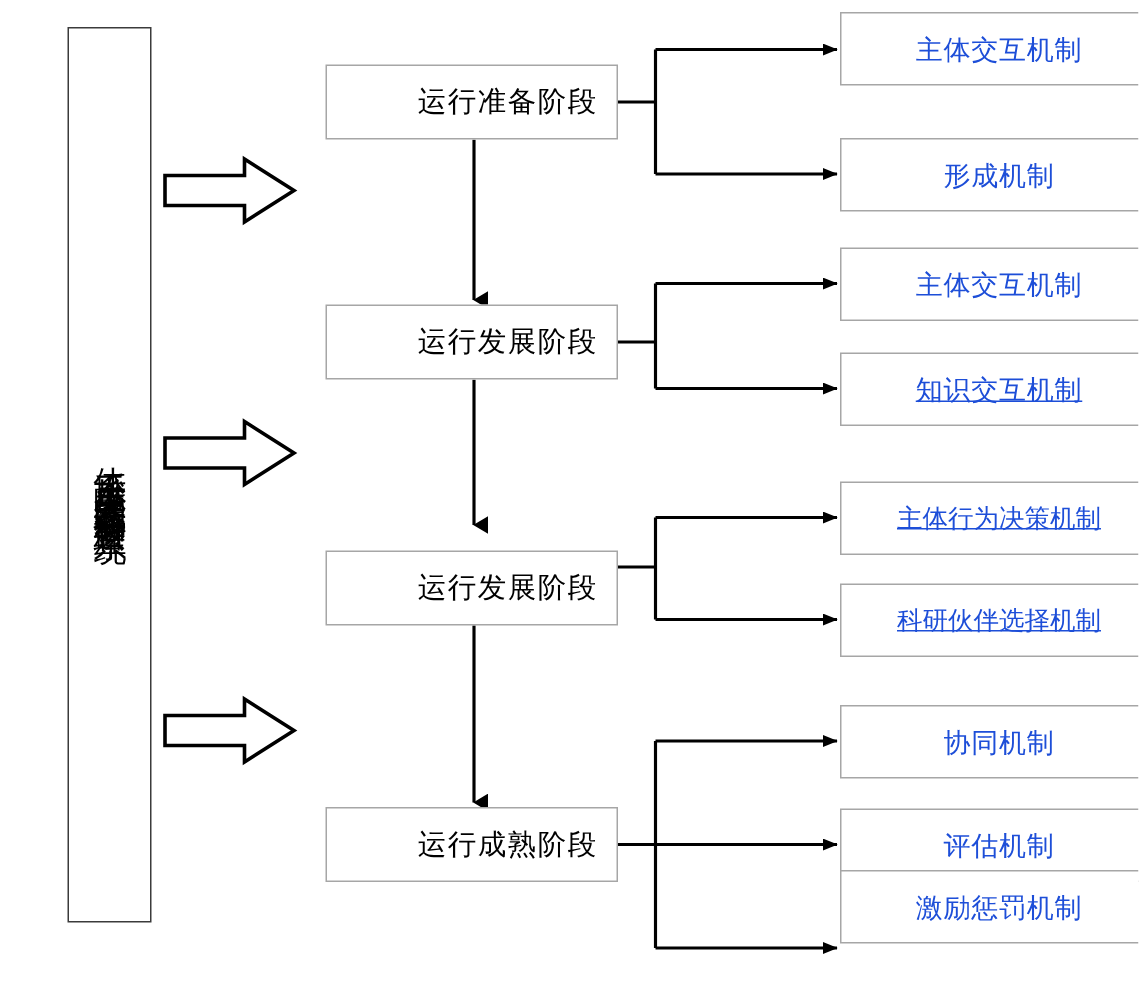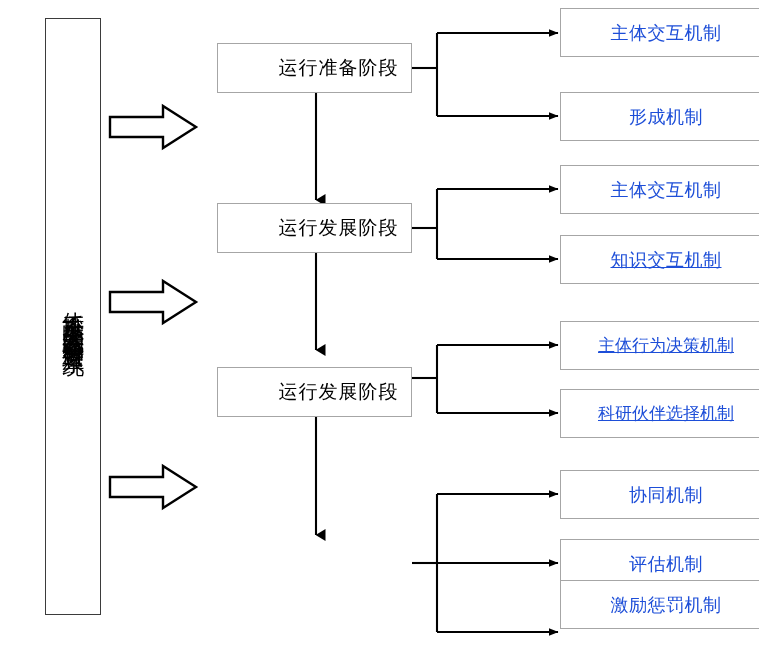--- a/index.html
+++ b/index.html
@@ -156,20 +156,21 @@
   <div class="system-container">
     <div class="vertical-text">体系贡献度主导的武器装备科研管理系统</div>
   </div>
 
   <div class="stage-box" style="top:43px;">运行准备阶段</div>
 
   <div class="stage-box" style="top:203px;">运行发展阶段</div>
 
   <div class="stage-box" style="top:367px;">运行发展阶段</div>
 
+  <div class="stage-box" style="top:538px;">运行成熟阶段</div>
 
   <div class="mech-box" style="top:8px;">主体交互机制</div>
 
   <div class="mech-box" style="top:92px;">形成机制</div>
 
   <div class="mech-box" style="top:165px;">主体交互机制</div>
 
   <div class="mech-box" style="top:235px;text-decoration:underline;">知识交互机制</div>
 
   <div class="mech-box narrow-text" style="top:321px;">主体行为决策机制</div>

